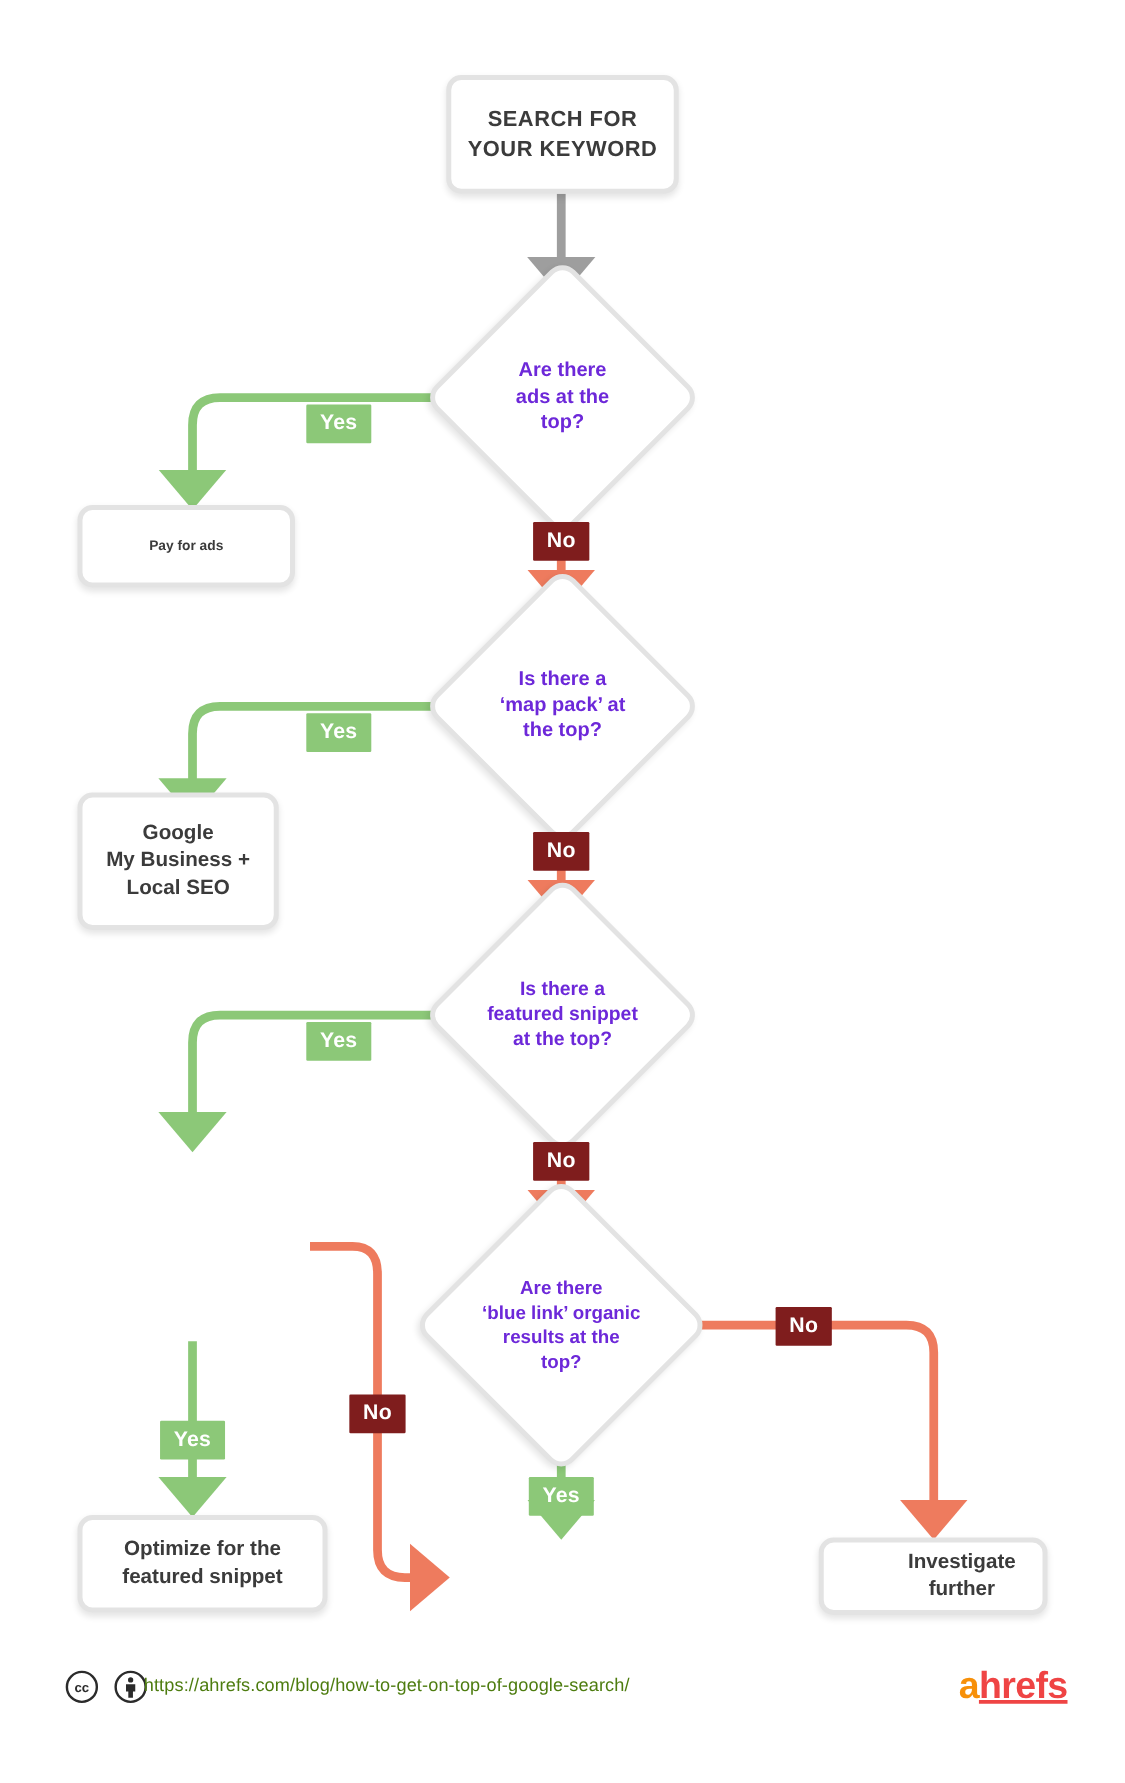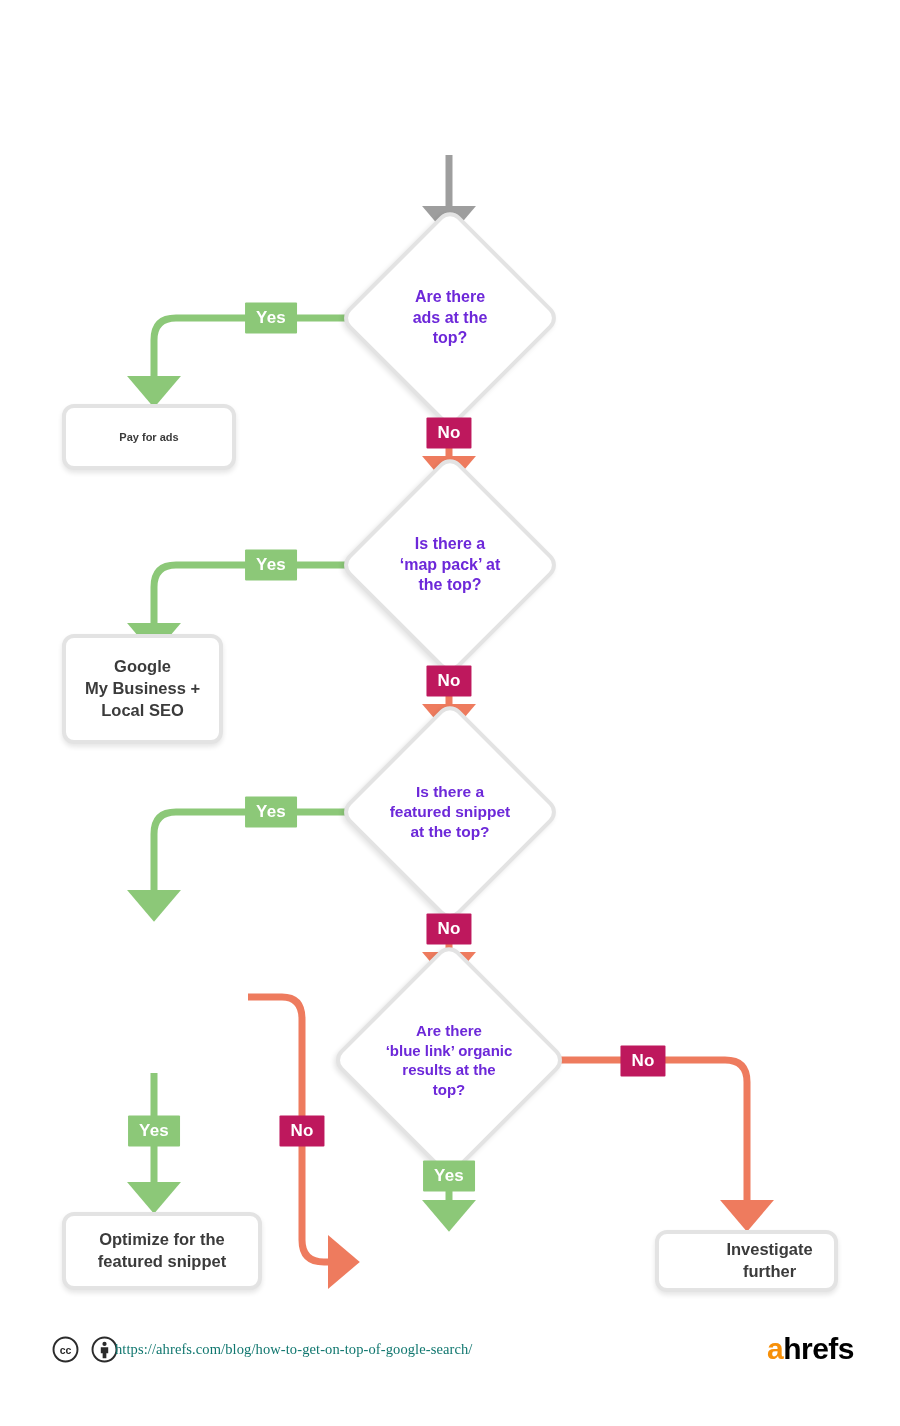--- a/index.html
+++ b/index.html
@@ -50,39 +50,39 @@
   
   .badge{
     position:absolute;z-index:6;
     display:flex;align-items:center;justify-content:center;
     color:#ffffff;font-weight:700;font-size:17px;
     padding:5px 11px 6px 11px;
     border-radius:1px;
     transform:translate(-50%,-50%);
     letter-spacing:.2px;
   }
-  .badge.yes{background:#8cc878;}
-  .badge.no {background:#be185d;text-align:right;}
+  .badge.yes{background:#8cc878;margin-top:21px;}
+  .badge.no {background:#7f1d1d;text-align:right;}
 
   
   #footer{position:absolute;left:0;top:1332px;width:900px;height:60px;z-index:5;}
   .lic{position:absolute;top:4px;}
   .lic svg{display:block;}
   #footer .url{
     position:absolute;left:115px;top:9px;
-    font-size:14.5px;color:#0f766e;font-weight:400;letter-spacing:.1px;
-    font-family:Liberation Serif, serif;
+    font-size:14.5px;color:#4d7c0f;font-weight:400;letter-spacing:.1px;
+    font-family:Liberation Sans, sans-serif;
   }
   #logo{
     position:absolute;right:46px;top:0px;
     font-size:30px;font-weight:700;letter-spacing:-0.5px;
     font-family:"Liberation Sans","DejaVu Sans",sans-serif;
   }
   #logo .a{color:#f79009;}
-  #logo .rest{color:#000000;}
+  #logo .rest{color:#ef4444;text-decoration:underline;}
 </style>
 </head>
 <body>
 
 <div id="canvas">
 
   <svg id="wires" viewBox="0 0 900 1426" xmlns="http://www.w3.org/2000/svg">
     <defs>
       <marker id="ah-grey" markerWidth="9" markerHeight="9" refX="3.2" refY="4.5" orient="auto" markerUnits="strokeWidth">
         <path d="M0,0.6 L0,8.4 L4.6,4.5 z" fill="#9e9e9e"></path>
@@ -111,20 +111,24 @@
 
     <path d="M154,1073 L154,1204" stroke="#8cc878" stroke-width="7" fill="none" marker-end="url(#ah-green)"></path>
 
     <path d="M248,997 L282,997 Q302,997 302,1019 L302,1240 Q302,1262 324,1262 L350,1262" stroke="#ee7b5e" stroke-width="7" fill="none" marker-end="url(#ah-red)"></path>
 
     <path d="M449,1139 L449,1222" stroke="#8cc878" stroke-width="7" fill="none" marker-end="url(#ah-green)"></path>
 
     <path d="M543,1060 L725,1060 Q747,1060 747,1082 L747,1222" stroke="#ee7b5e" stroke-width="7" fill="none" marker-end="url(#ah-red)"></path>
   </svg>
 
+  <div class="box" style="left:357px;top:60px;width:186px;height:95px;font-size:17.5px;letter-spacing:.4px;">
+    <span class="t" style="white-space:pre-line;">SEARCH FOR
+YOUR KEYWORD</span>
+  </div>
 
   <div class="diamond" style="left:344px;top:212px;width:212px;height:212px;">
     <div class="shape"></div>
     <div class="dtext" style="white-space:pre-line;font-size:16px;">Are there
 ads at the
 top?</div>
   </div>
 
   <div class="box" style="left:62px;top:404px;width:174px;height:66px;font-size:11px;">
     <span class="t" style="white-space:pre-line;">Pay for ads</span>

